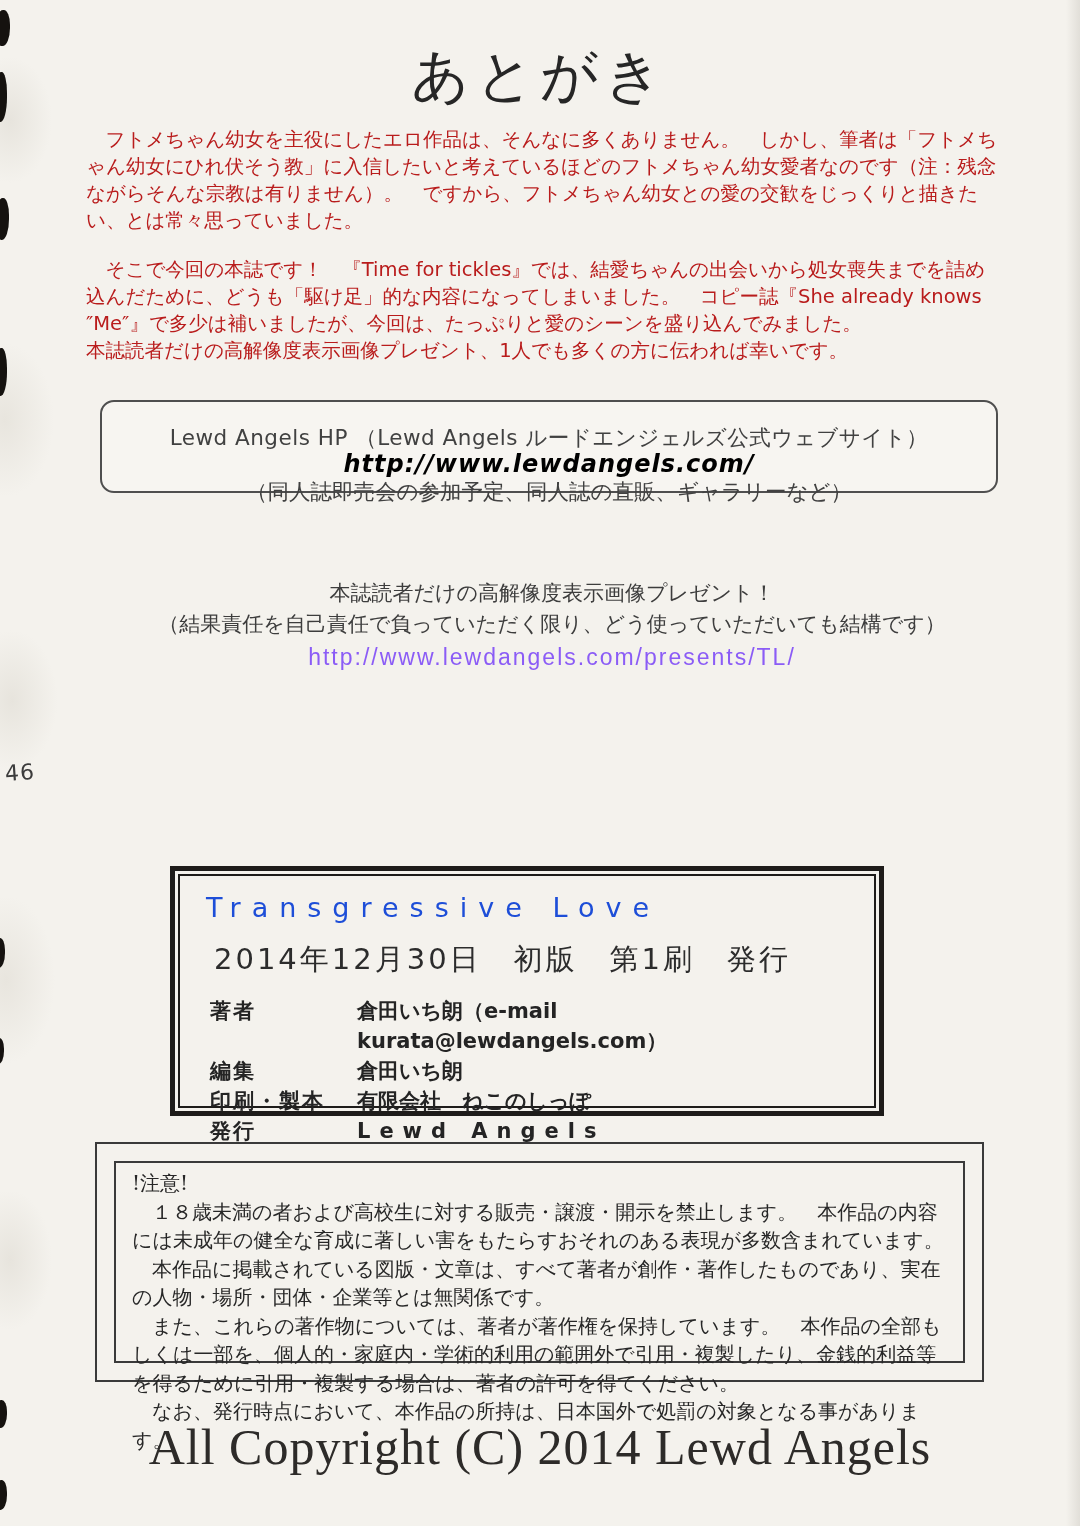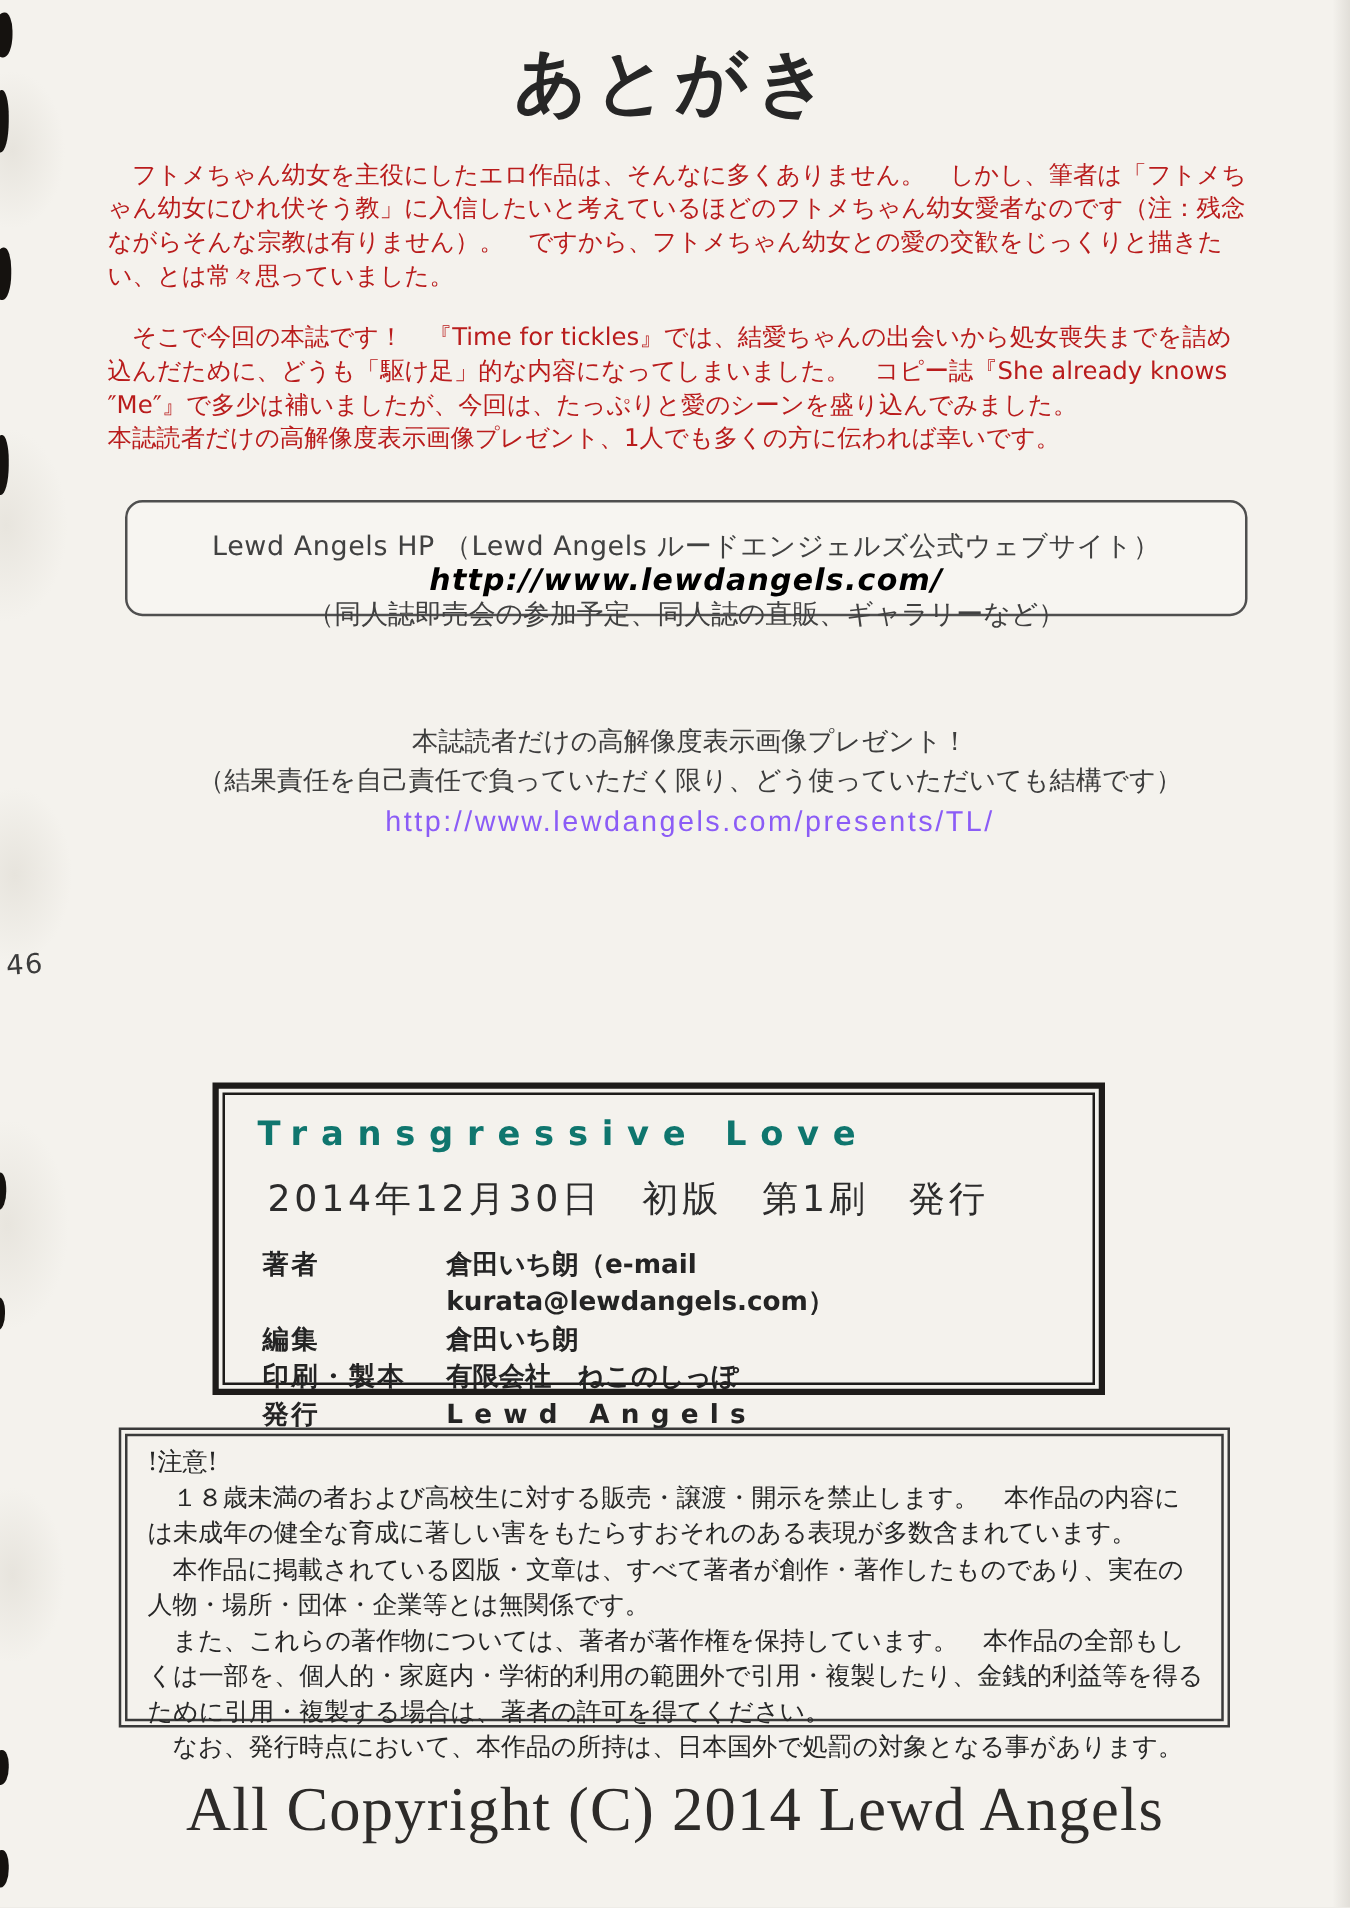--- a/index.html
+++ b/index.html
@@ -24,22 +24,22 @@
     background:linear-gradient(to right, rgba(0,0,0,0) 0%, rgba(190,186,178,.35) 100%); }
 
   .blob { position:absolute; background:#15120f; border-radius:60% 45% 55% 50%; }
 
   .page-number {
     position:absolute; left:5px; top:760px; font-size:22px; color:#3c3c3c;
     letter-spacing:1px; transform:rotate(-4deg);
   }
 
   .title {
-    position:absolute; top:28px; left:0; width:1080px; text-align:center;
-    font-size:57px; font-weight:700; letter-spacing:6px; color:#262626;
+    position:absolute; top:38px; left:0; width:1080px; text-align:center;
+    font-size:57px; font-weight:400; letter-spacing:6px; color:#262626;
   }
 
   .afterword { position:absolute; left:86px; top:126px; width:918px;
     font-size:19.5px; line-height:27px; color:#b91c1c; }
   .afterword p { text-align:left; }
   .afterword .p2 { margin-top:22px; }
 
   .hp-box {
     position:absolute; left:100px; top:400px; width:898px; height:93px;
     border:2px solid #4f4f4f; border-radius:14px; text-align:center;
@@ -58,33 +58,33 @@
 
   .colophon {
     position:absolute; left:170px; top:866px; width:714px; height:250px;
     border:5px solid #1e1c1a; background:transparent;
   }
   .colophon-inner { width:100%; height:100%; border:2px solid #1e1c1a;
     outline:3px solid transparent; margin:0; padding:16px 0 0 0; position:relative;
     box-shadow:inset 0 0 0 0 #000; }
   .colophon { padding:3px; }
   .colophon-title { padding-left:26px; font-size:27px; letter-spacing:11px;
-    color:#0f766e; font-weight:700; }
+    color:#1d4ed8; font-weight:400; }
   .colophon-date { margin-top:17px; padding-left:34px; font-size:29px;
     letter-spacing:3px; font-weight:400; color:#2c2c2c; }
   .colophon-rows { margin-top:16px; }
   .crow { display:flex; padding-left:30px; font-weight:bold; font-size:21px;
     line-height:30px; color:#242424; }
   .clabel { width:147px; flex:none; letter-spacing:2px; }
   .cvalue { flex:1; }
   .cvalue.spaced { letter-spacing:9px; }
 
   .notice {
     position:absolute; left:95px; top:1142px; width:889px; height:240px;
-    border:2px solid #3a3a3a; padding:3px;
+    border:2px solid #3a3a3a; padding:17px;
   }
   .notice-inner { width:100%; height:100%; border:2px solid #3a3a3a;
     padding:6px 14px 0 16px;
     font-family:"DejaVu Serif","Liberation Serif",serif;
     font-size:20px; line-height:28.5px; color:#272727; }
   .notice-inner p { margin:0; }
 
   .footer {
     position:absolute; left:0; top:1418px; width:1080px; text-align:center;
     font-family:"Liberation Serif","DejaVu Serif",serif;

